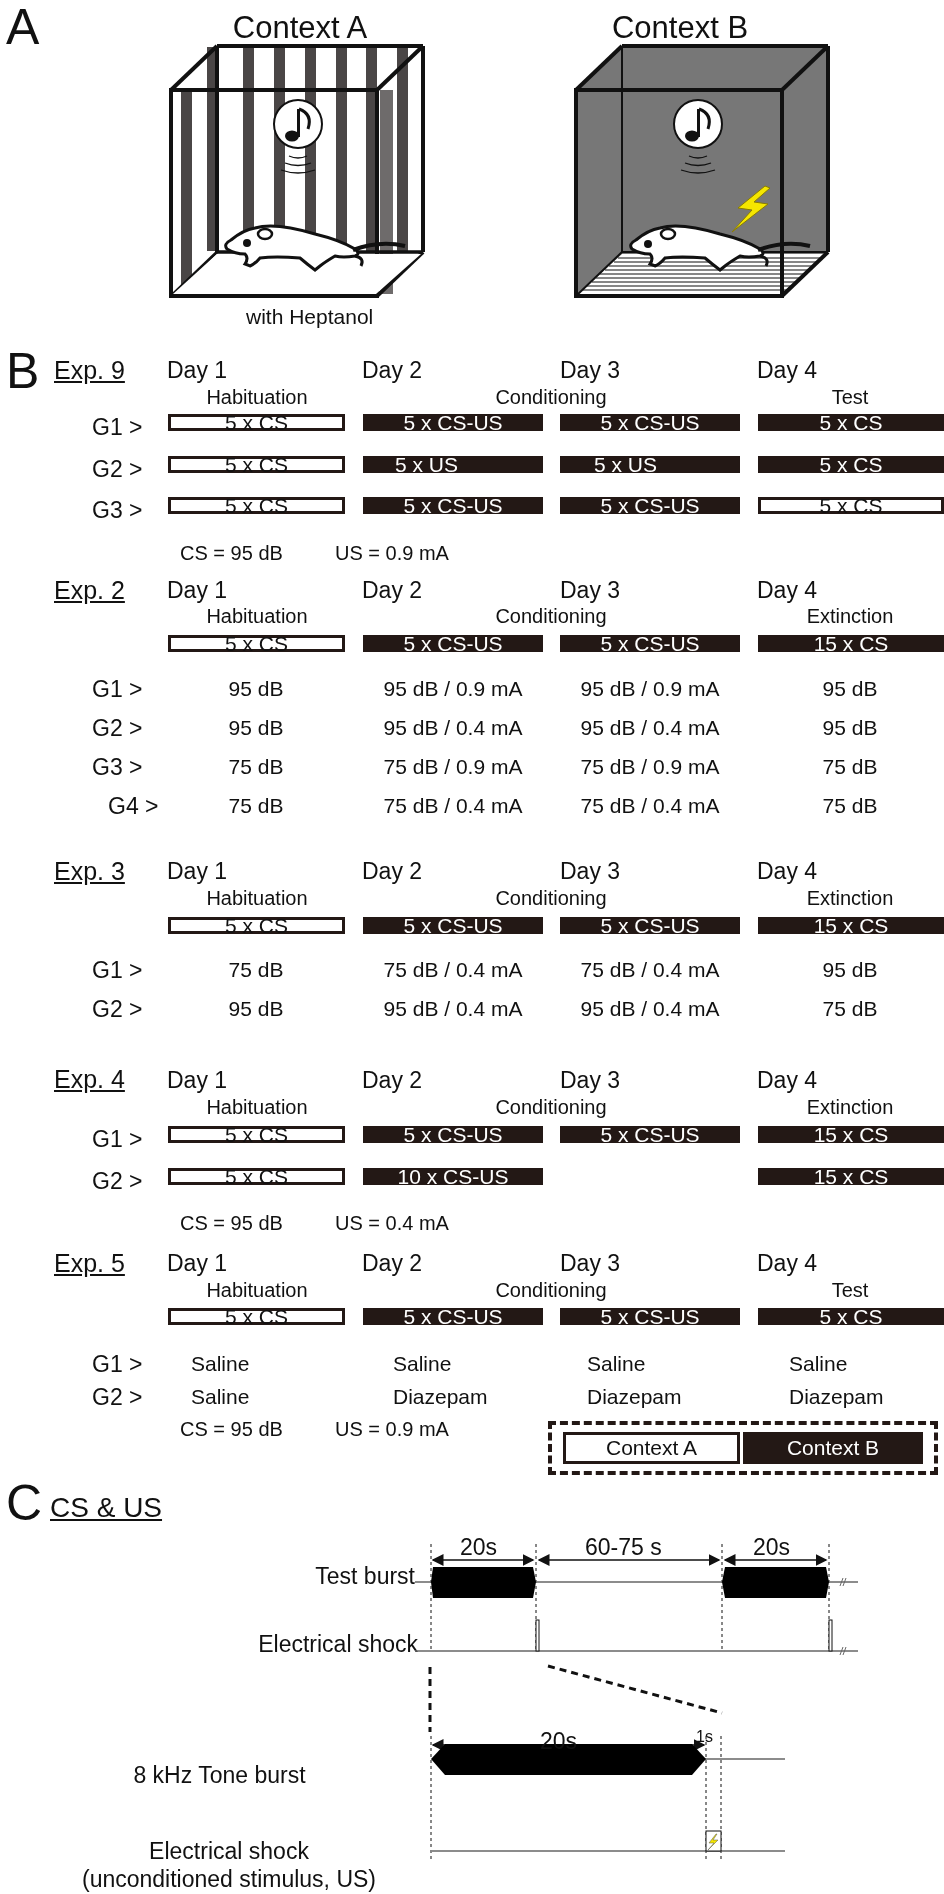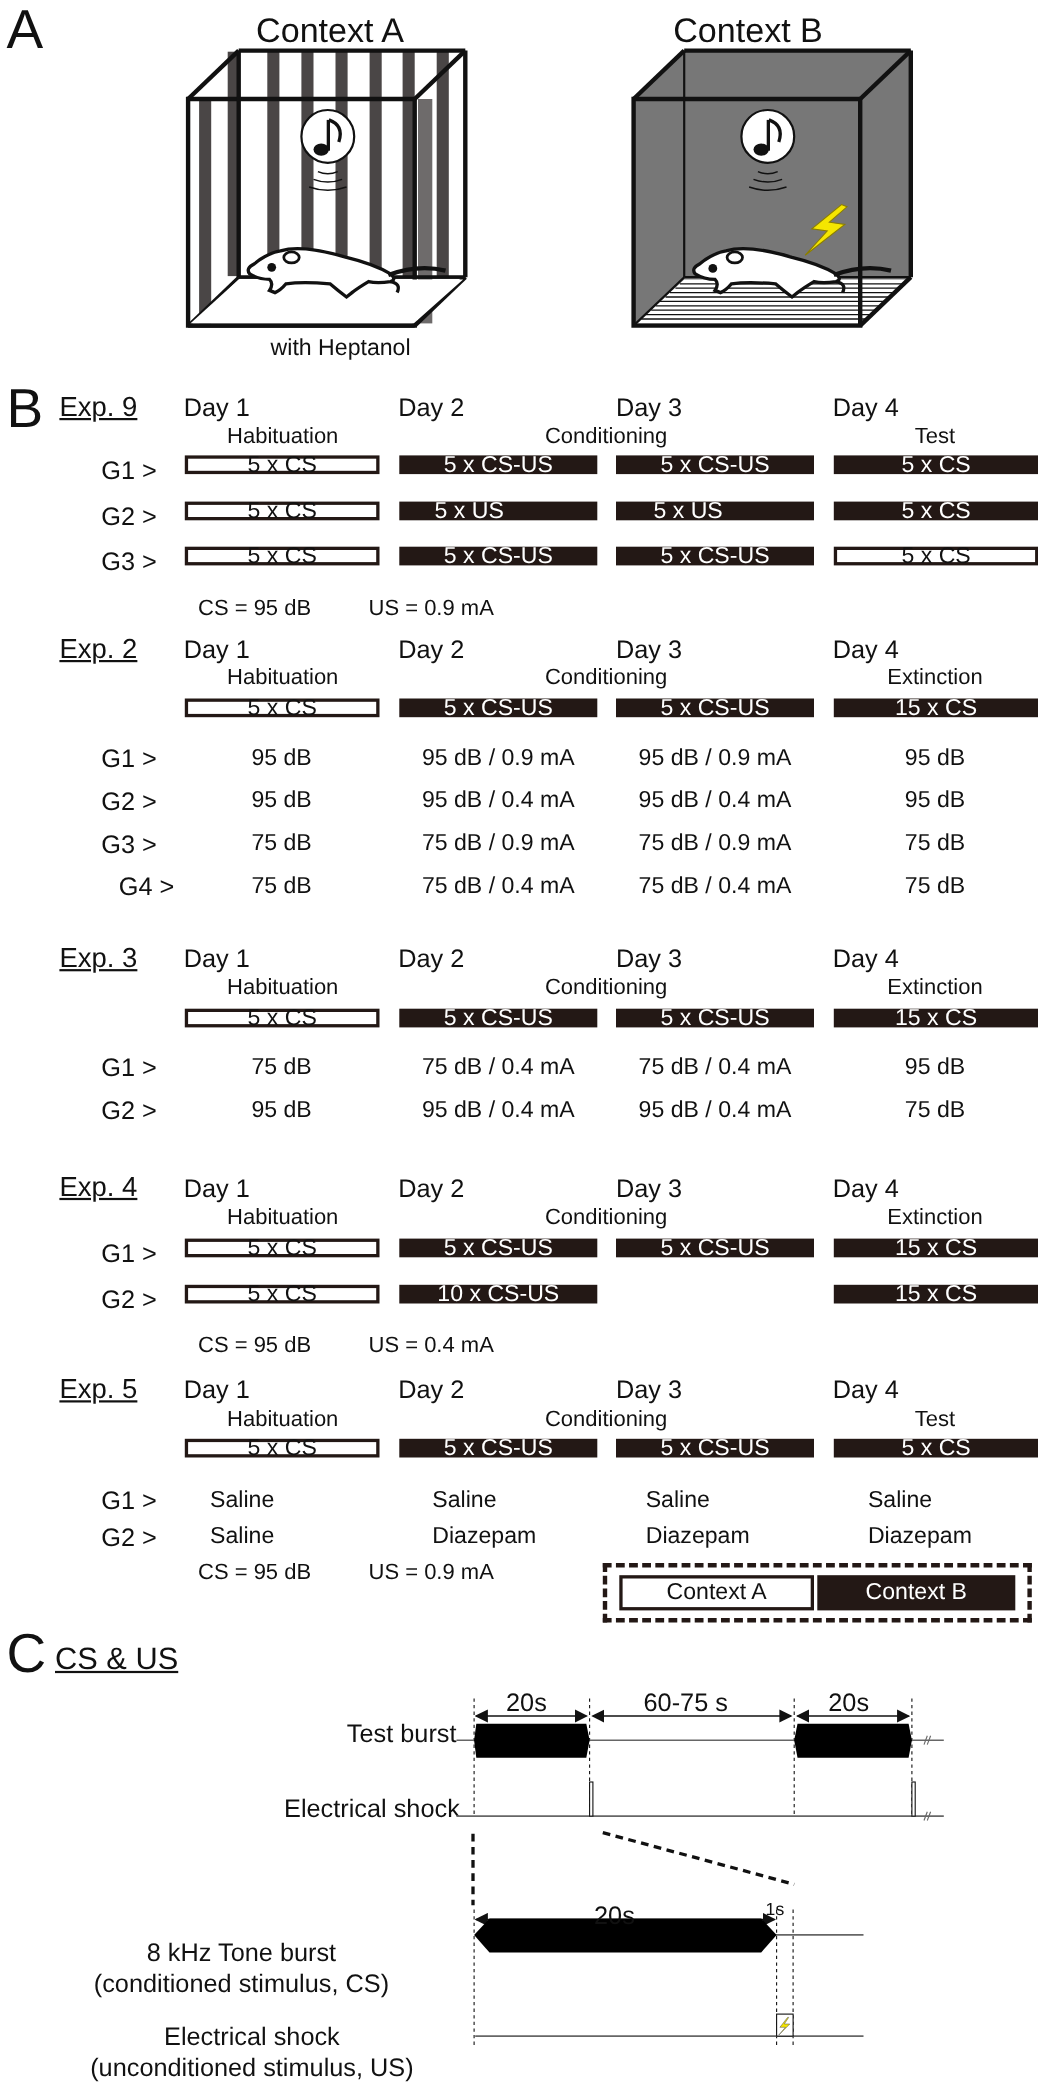--- a/index.html
+++ b/index.html
@@ -355,18 +355,17 @@
   <polygon points="445,1744 692,1744 706,1759 692,1775 445,1775 431,1759" fill="#000"></polygon>
   <line x1="432" y1="1851" x2="785" y2="1851" stroke="#666" stroke-width="1.5"></line>
   <rect x="706" y="1831" width="15" height="20" fill="#fff" stroke="#111" stroke-width="1"></rect>
   <polygon points="716,1834 709,1843 714,1843 708,1850 718,1840 713,1840 717,1834" fill="#f5e600" stroke="#555" stroke-width="0.5"></polygon>
 </svg>
 <div class="abs" style="left:540px;top:1728px;font-size:23px;">20s</div>
 <div class="abs" style="left:696px;top:1728px;font-size:16px;">1s</div>
 
 <div class="t-label" style="left:73px;top:1743px;width:293px;text-align:center;line-height:28px;margin-top:18px;">
   <div>8 kHz Tone burst</div>
-  <div>(conditioned stimulus, CS)</div>
 </div>
 <div class="t-label" style="left:40px;top:1837px;width:378px;text-align:center;line-height:28px;">
   <div>Electrical shock</div>
   <div>(unconditioned stimulus, US)</div>
 </div>
 
 </body></html>

